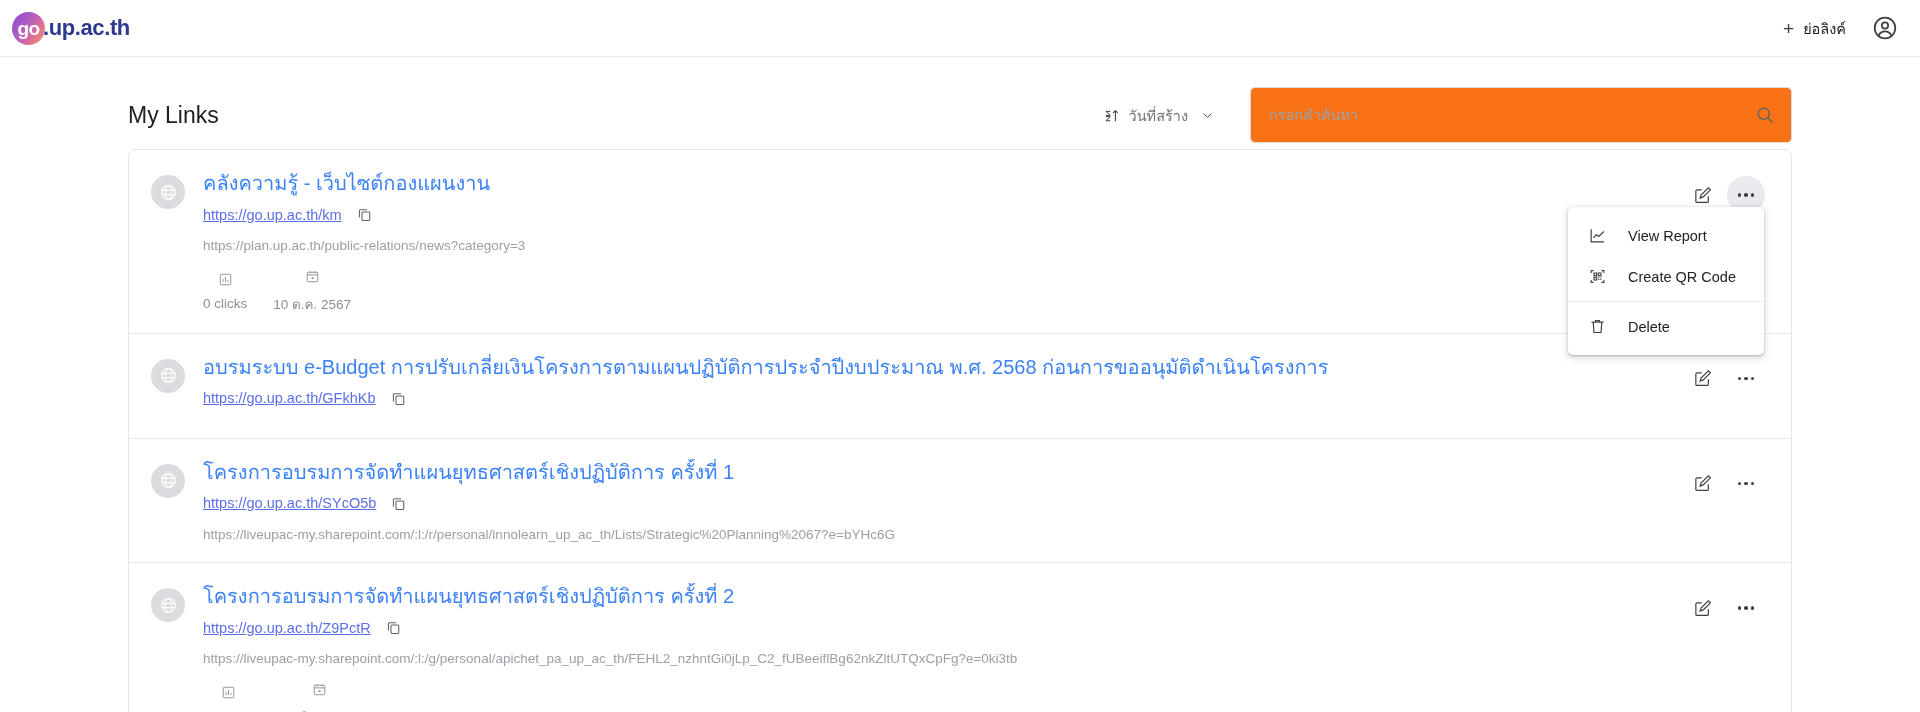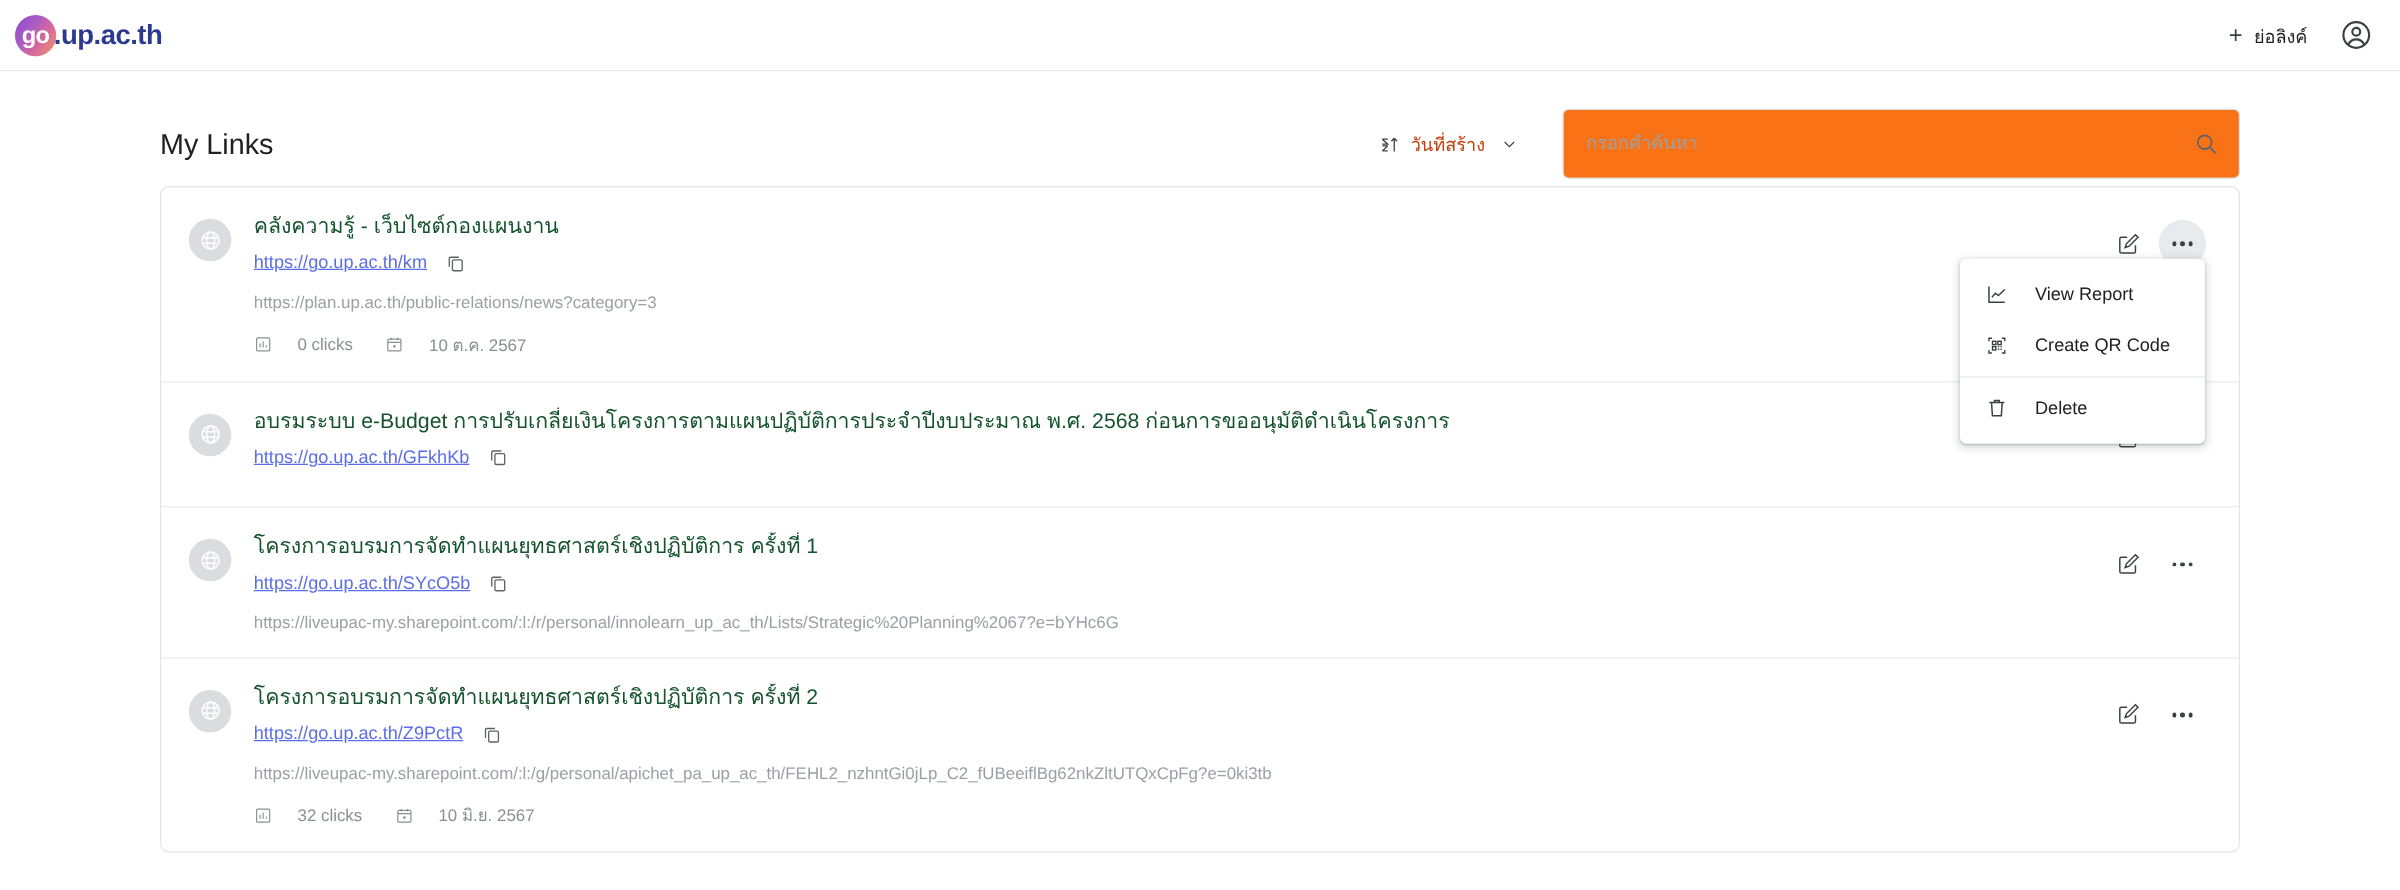--- a/index.html
+++ b/index.html
@@ -44,21 +44,21 @@
   .page-head {
     display: flex; align-items: center;
     height: 68px;
     margin-top: 24px;
   }
   .page-title { font-size: 23px; color: #202124; font-weight: 400; }
   .head-right { margin-left: auto; display: flex; align-items: center; gap: 36px; }
 
   .sort-ctrl {
     display: flex; align-items: center; gap: 9px;
-    font-size: 14.5px; color: #c2410c; cursor: pointer;
+    font-size: 14.5px; color: #737373; cursor: pointer;
   }
   .sort-icon { width: 17px; height: 17px; }
   .chev { width: 13px; height: 13px; margin-left: 4px; }
 
   .search-box {
     width: 542px; height: 56px;
     border: 1px solid #dadce0; border-radius: 5px;
     display: flex; align-items: center;
     padding: 0 16px 0 18px;
     background: #f97316;
@@ -90,39 +90,39 @@
   .favicon {
     width: 34px; height: 34px; border-radius: 50%;
     background: #dadce0;
     display: flex; align-items: center; justify-content: center;
     flex: none; margin-top: 5px;
   }
   .favicon svg { width: 19px; height: 19px; }
 
   .row-body { flex: 1; min-width: 0; padding-left: 18px; padding-right: 20px; }
   .row-title {
-    font-size: 17px; color: #14532d; line-height: 1.35;
+    font-size: 20px; color: #3b82f6; line-height: 1.35;
     margin-bottom: 9px;
     white-space: nowrap; overflow: hidden; text-overflow: ellipsis;
   }
   .short-line { display: flex; align-items: center; gap: 14px; margin-bottom: 13px; }
   .short-url {
     font-size: 14.5px; color: #5b6ee8; text-decoration: underline;
     cursor: pointer;
   }
   .copy-icon { width: 17px; height: 17px; cursor: pointer; }
 
   .long-url {
     font-size: 13.5px; color: #9aa0a6; line-height: 1.45;
     word-break: break-all;
   }
   .long-url.clamp2 { max-height: 40px; overflow: hidden; }
 
   .meta-line { display: flex; align-items: center; gap: 26px; margin-top: 13px; }
-  .meta-item { display: flex; align-items: center; gap: 20px; font-size: 13.5px; color: #8a8f94; }
+  .meta-item { display: flex; align-items: center; gap: 9px; font-size: 13.5px; color: #8a8f94; flex-direction: column; }
   .meta-item svg { width: 15px; height: 15px; }
 
   .row-actions {
     display: flex; align-items: flex-start; gap: 6px;
     flex: none; margin-top: 6px; position: relative;
   }
   .icon-btn {
     width: 38px; height: 38px; border-radius: 50%;
     display: flex; align-items: center; justify-content: center;
     cursor: pointer; border: none; background: transparent;

